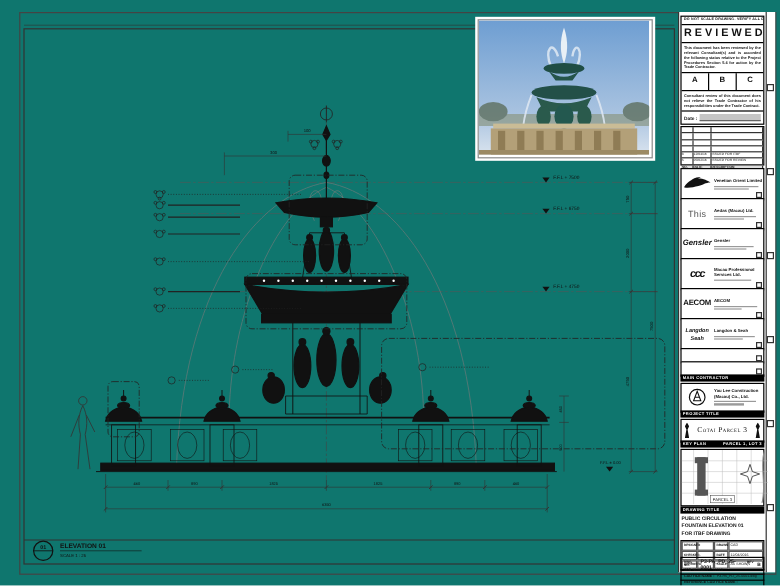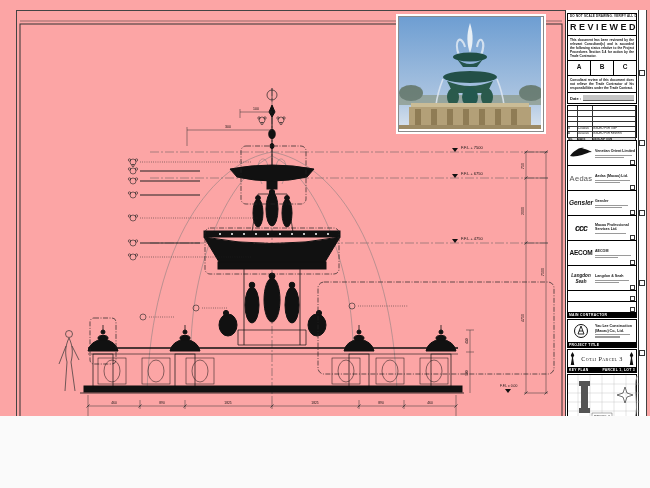--- a/index.html
+++ b/index.html
@@ -1,16 +1,16 @@
 <!DOCTYPE html>
 <html><head>
 <meta charset="utf-8">
 <style>
   html,body{margin:0;padding:0;background:#fafafa;}
-  #sheet{position:relative;width:650px;height:416px;background:#fca5a5;overflow:hidden;
+  #sheet{position:relative;width:650px;height:488px;background:#0f766e;overflow:hidden;
          font-family:"Liberation Sans", sans-serif;color:#111;}
   .outer-border{position:absolute;left:16px;top:10px;width:629px;height:467px;border:1px solid #444;}
   #main-drawing{position:absolute;left:16px;top:10px;}
   #photo{position:absolute;left:398px;top:16px;width:144px;height:114px;background:#fff;
          border:1px solid #8a8a8a;box-shadow:0 0 0 2px #fff;}
   
   #titleblock{position:absolute;left:565px;top:10px;width:80px;height:467px;background:#fff;
               border-left:1px solid #333;font-size:4px;line-height:1.25;}
   .tb-inner{position:absolute;left:0;top:0;right:7px;bottom:0;border-right:1px solid #333;}
   .edge-strip{position:absolute;right:0;top:0;bottom:0;width:7px;}
@@ -491,21 +491,21 @@
         </div>
         <div class="co-txt">
           <div class="co-name">Venetian Orient Limited</div>
           <div class="mb" style="width:90%"></div>
             <div class="mb" style="width:70%"></div>
         </div>
         <div class="cbx"></div>
       </div>
 
       <div class="co-row" style="top:155px;height:25px;">
-        <div class="co-logo" style="font-size:7.5px;color:#555;letter-spacing:.3px;">Aedas</div>
+        <div class="co-logo" style="font-size:7.5px;color:#555;letter-spacing:.3px;">This</div>
         <div class="co-txt">
           <div class="co-name">Aedas (Macau) Ltd.</div>
           <div class="mb" style="width:85%"></div>
             <div class="mb" style="width:60%"></div>
         </div>
         <div class="cbx"></div>
       </div>
 
       <div class="co-row" style="top:180px;height:25px;">
         <div class="co-logo" style="font-size:6.5px;font-weight:bold;font-style:italic;">Gensler</div>

